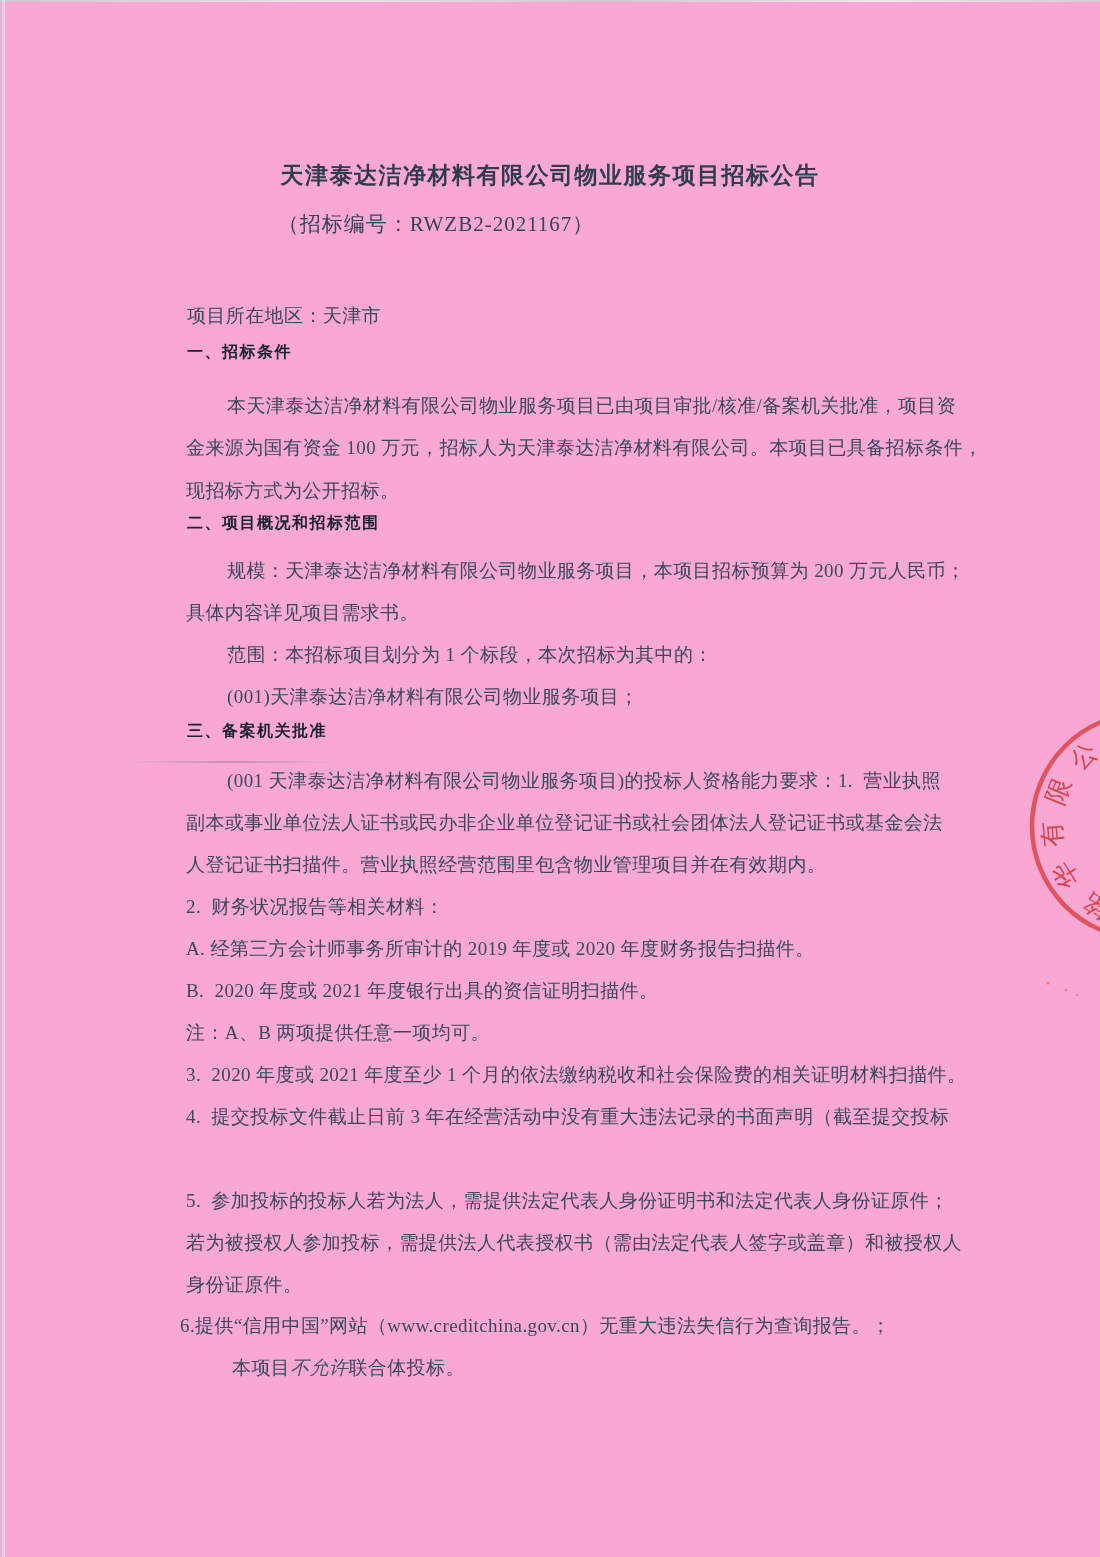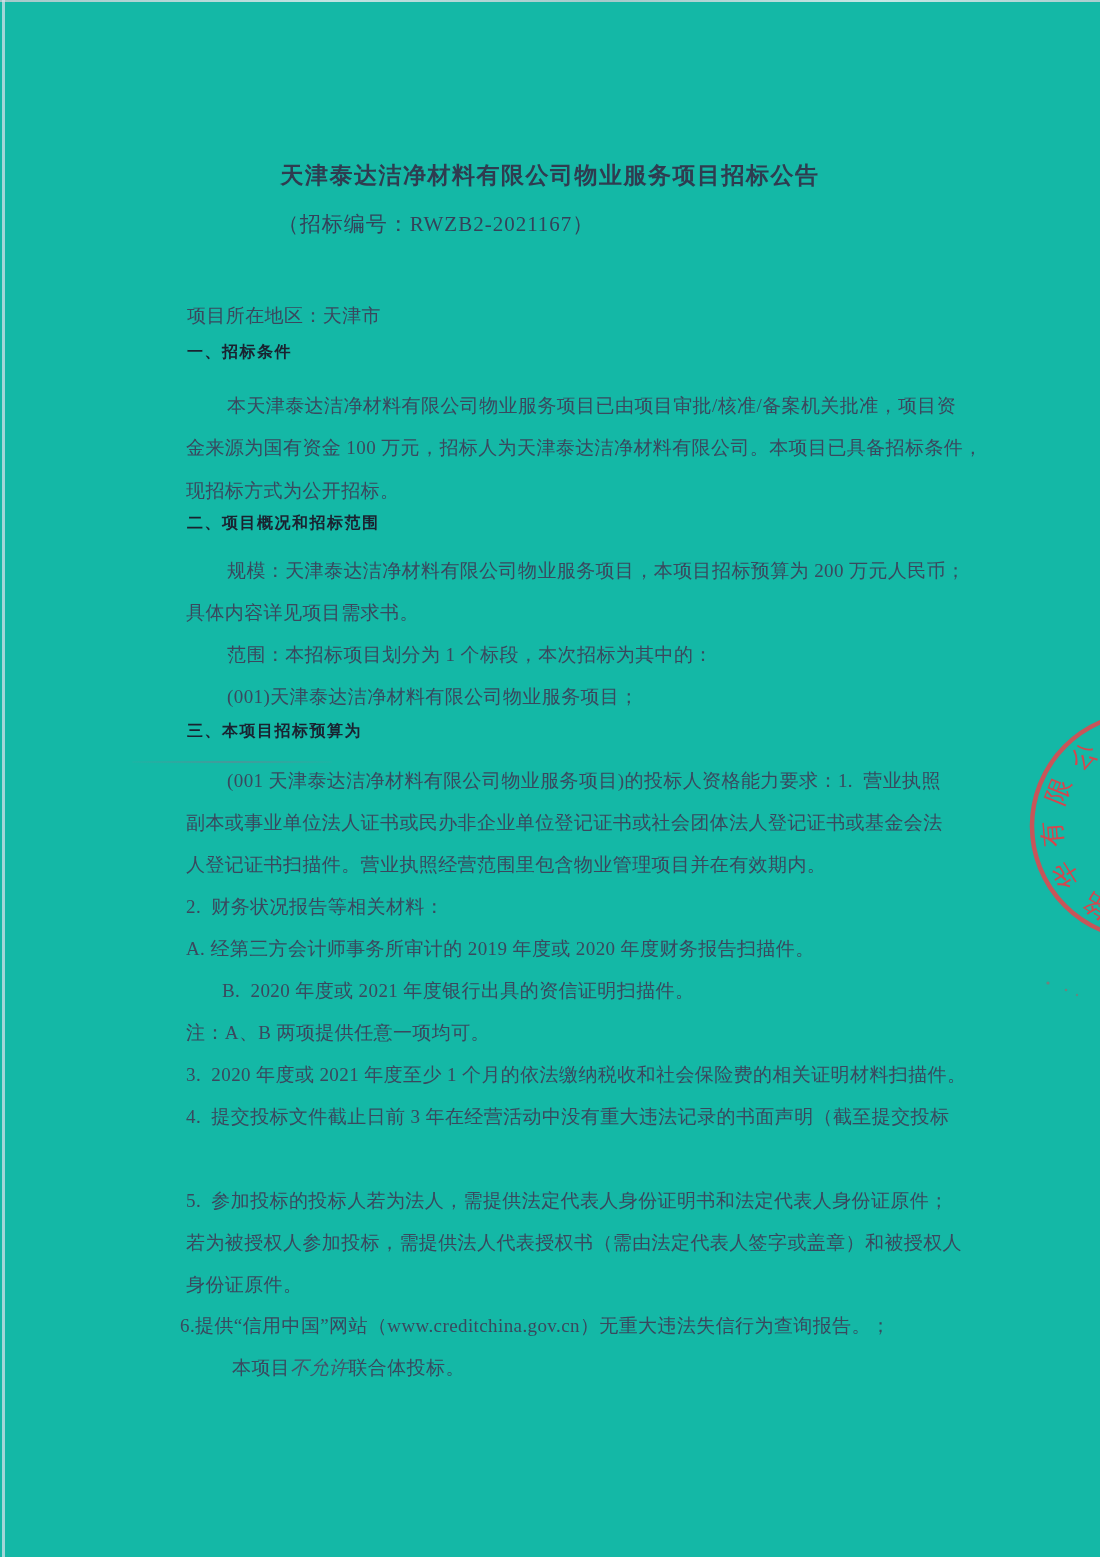--- a/index.html
+++ b/index.html
@@ -1,20 +1,20 @@
 <!DOCTYPE html>
 <html><head>
 <meta charset="utf-8">
 <style>
   html, body { margin: 0; padding: 0; background: #ffffff; }
   .page {
     position: relative;
     width: 1100px;
     height: 1557px;
-    background: #14b8a6;
+    background: #f9a8d4;
     overflow: hidden;
     font-family: "Liberation Serif", serif;
     color: #3a485e;
   }
   .scan-edge-top {
     position: absolute; top: 0; left: 0; width: 100%; height: 2px;
     background: linear-gradient(to right, #c9cdd3 0%, #eceef1 30%, #c9cdd3 55%, #f2f3f5 80%, #cfd3d9 100%);
     opacity: 0.8;
   }
   .scan-edge-left {
@@ -80,28 +80,28 @@
   <div class="line" style="top:393px; left:227px;">本天津泰达洁净材料有限公司物业服务项目已由项目审批/核准/备案机关批准，项目资</div>
   <div class="line" style="top:435px; left:186px;text-align:center;">金来源为国有资金 100 万元，招标人为天津泰达洁净材料有限公司。本项目已具备招标条件，</div>
   <div class="line" style="top:478px; left:186px;">现招标方式为公开招标。</div>
 
   <h2 class="sec-heading" style="top:513px; left:187px;">二、项目概况和招标范围</h2>
   <div class="line" style="top:558px; left:227px;">规模：天津泰达洁净材料有限公司物业服务项目，本项目招标预算为 200 万元人民币；</div>
   <div class="line" style="top:600px; left:186px;">具体内容详见项目需求书。</div>
   <div class="line" style="top:642px; left:227px;">范围：本招标项目划分为 1 个标段，本次招标为其中的：</div>
   <div class="line" style="top:684px; left:227px;">(001)天津泰达洁净材料有限公司物业服务项目；</div>
 
-  <h2 class="sec-heading" style="top:721px; left:187px;">三、本项目招标预算为</h2>
+  <h2 class="sec-heading" style="top:721px; left:187px;">三、备案机关批准</h2>
   <div class="artifact-line"></div>
   <div class="line" style="top:768px; left:227px;">(001 天津泰达洁净材料有限公司物业服务项目)的投标人资格能力要求：1.  营业执照</div>
   <div class="line" style="top:852px; left:186px;">人登记证书扫描件。营业执照经营范围里包含物业管理项目并在有效期内。</div>
   <div class="line" style="top:810px; left:186px;">副本或事业单位法人证书或民办非企业单位登记证书或社会团体法人登记证书或基金会法</div>
   <div class="line" style="top:894px; left:186px;">2.  财务状况报告等相关材料：</div>
   <div class="line" style="top:936px; left:186px;">A. 经第三方会计师事务所审计的 2019 年度或 2020 年度财务报告扫描件。</div>
-  <div class="line" style="top:978px; left:186px;margin-left:36px;">B.  2020 年度或 2021 年度银行出具的资信证明扫描件。</div>
+  <div class="line" style="top:978px; left:186px;">B.  2020 年度或 2021 年度银行出具的资信证明扫描件。</div>
   <div class="line" style="top:1020px; left:186px;">注：A、B 两项提供任意一项均可。</div>
   <div class="line" style="top:1062px; left:186px;">3.  2020 年度或 2021 年度至少 1 个月的依法缴纳税收和社会保险费的相关证明材料扫描件。</div>
   <div class="line" style="top:1104px; left:186px;">4.  提交投标文件截止日前 3 年在经营活动中没有重大违法记录的书面声明（截至提交投标</div>
   <div class="line" style="top:1188px; left:186px;">5.  参加投标的投标人若为法人，需提供法定代表人身份证明书和法定代表人身份证原件；</div>
   <div class="line" style="top:1230px; left:186px;">若为被授权人参加投标，需提供法人代表授权书（需由法定代表人签字或盖章）和被授权人</div>
   <div class="line" style="top:1272px; left:186px;">身份证原件。</div>
   <div class="line" style="top:1313px; left:180px;">6.提供“信用中国”网站（www.creditchina.gov.cn）无重大违法失信行为查询报告。；</div>
 
   <div class="line" style="top:1355px; left:232px;"><span>本项目</span><span class="em-italic">不允许</span><span>联合体投标。</span></div>
 

